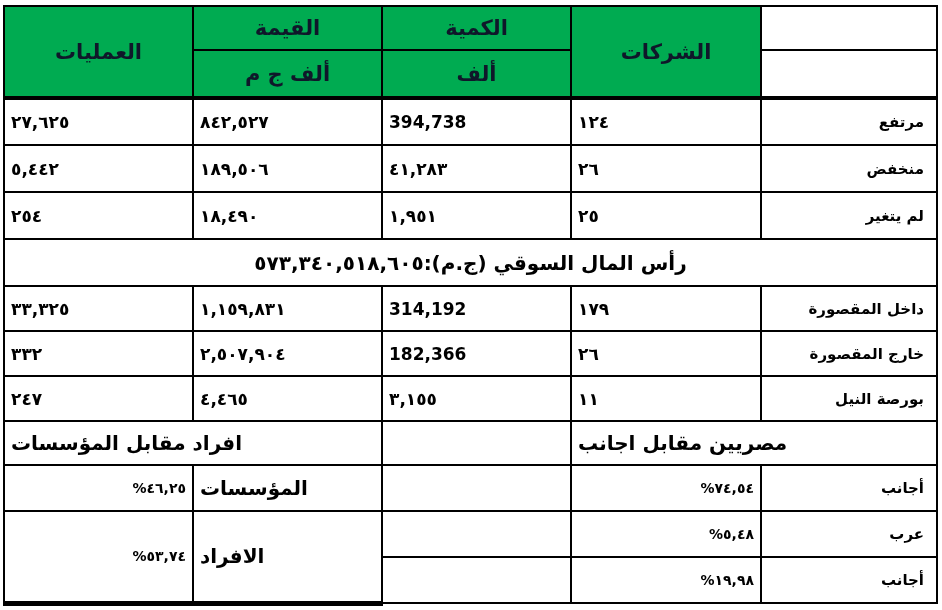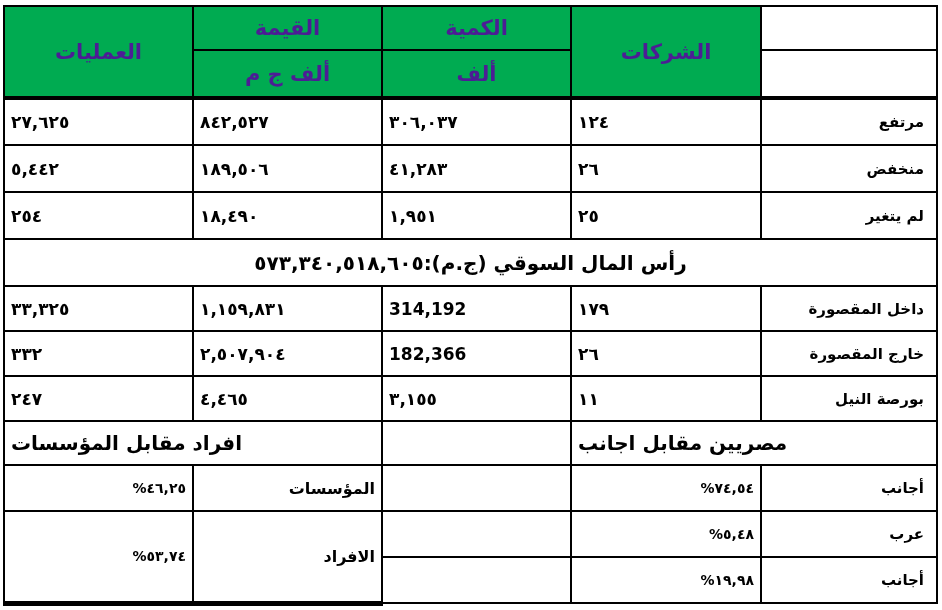--- a/index.html
+++ b/index.html
@@ -23,28 +23,28 @@
     padding:0 6px;font-weight:bold;
   }
   
   col.c-labels{width:176px;}
   col.c-companies{width:190px;}
   col.c-quantity{width:189px;}
   col.c-value{width:189px;}
   col.c-operations{width:189px;}
 
   th.green{
-    background:var(--green);color:#4c1d95;
+    background:var(--green);color:#0f172a;
     font-size:21px;text-align:center;border-color:#000;
   }
   td.white-head{background:#fff;}
   td.row-label{text-align:right;font-size:15px;padding-right:12px;white-space:nowrap;}
   td.num{text-align:left;font-size:17px;white-space:nowrap;}
   td.pct{text-align:right;font-size:14px;direction:ltr;white-space:nowrap;}
-  td.type-label{text-align:right;font-size:16px;white-space:nowrap;}
+  td.type-label{text-align:left;font-size:20px;white-space:nowrap;}
   td.mcap{text-align:center;font-size:20px;white-space:nowrap;}
   td.sect{text-align:left;font-size:20px;white-space:nowrap;}
   tr.first-data td{border-top:4px solid var(--border);}
   td.b-thick{border-bottom:5px solid var(--border);}
 </style>
 </head>
 <body>
 
 <div class="wrap">
   <table class="stats">
@@ -66,21 +66,21 @@
     </tr>
     <tr style="height:48px">
       <td class="white-head"></td>
       <th class="green">ألف</th>
       <th class="green">ألف ج م</th>
     </tr>
 
     <tr class="first-data" style="height:47px">
       <td class="row-label">مرتفع</td>
       <td class="num">١٢٤</td>
-      <td class="num">٣٠٦,٠٣٧</td>
+      <td class="num">394,738</td>
       <td class="num">٨٤٢,٥٢٧</td>
       <td class="num">٢٧,٦٢٥</td>
     </tr>
     <tr style="height:47px">
       <td class="row-label">منخفض</td>
       <td class="num">٢٦</td>
       <td class="num">٤١,٢٨٣</td>
       <td class="num">١٨٩,٥٠٦</td>
       <td class="num">٥,٤٤٢</td>
     </tr>

